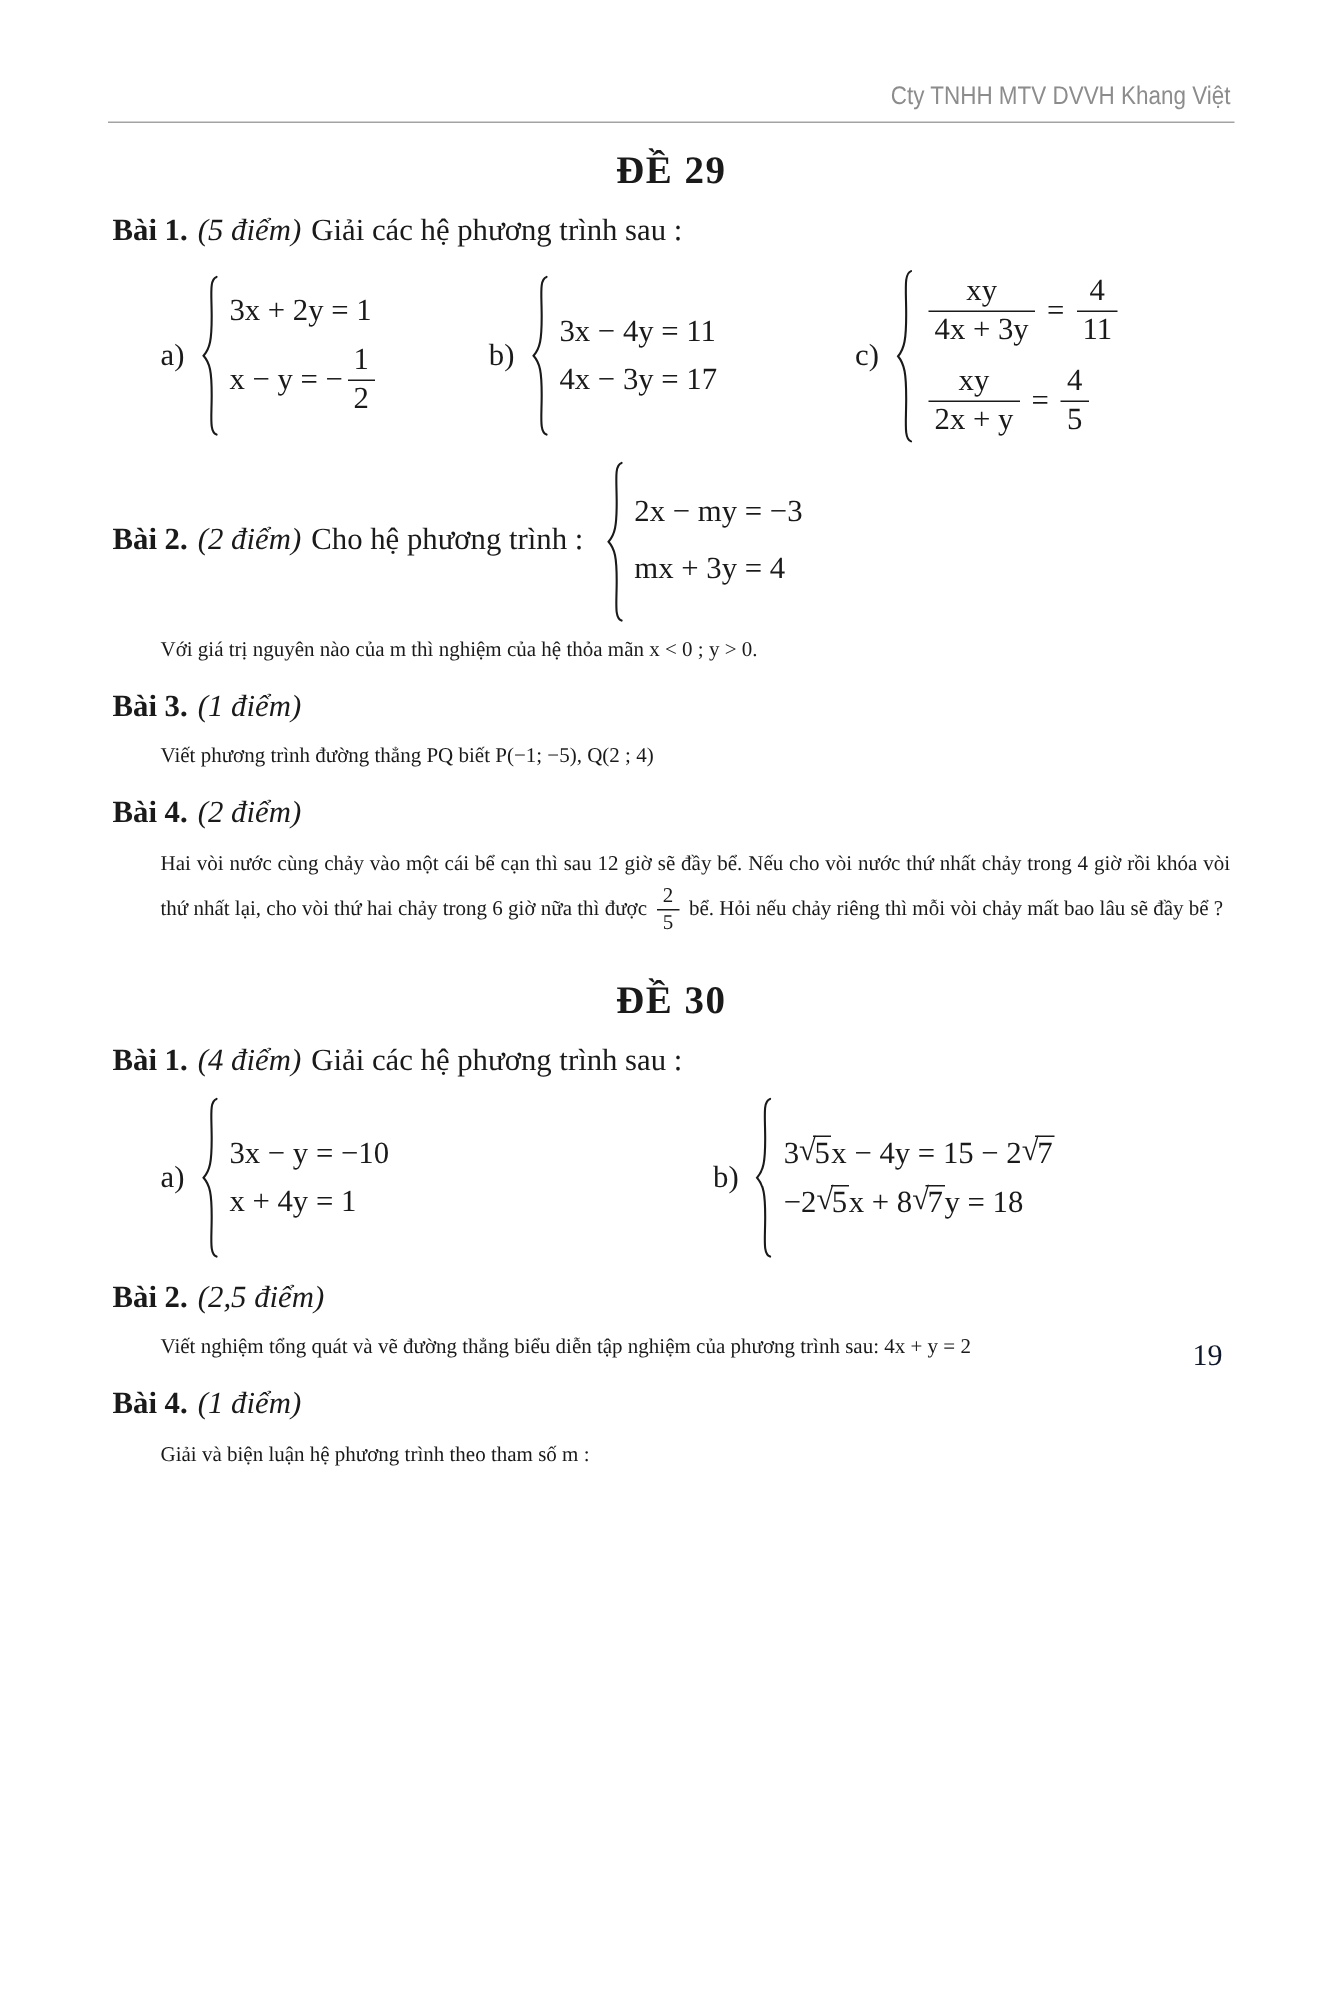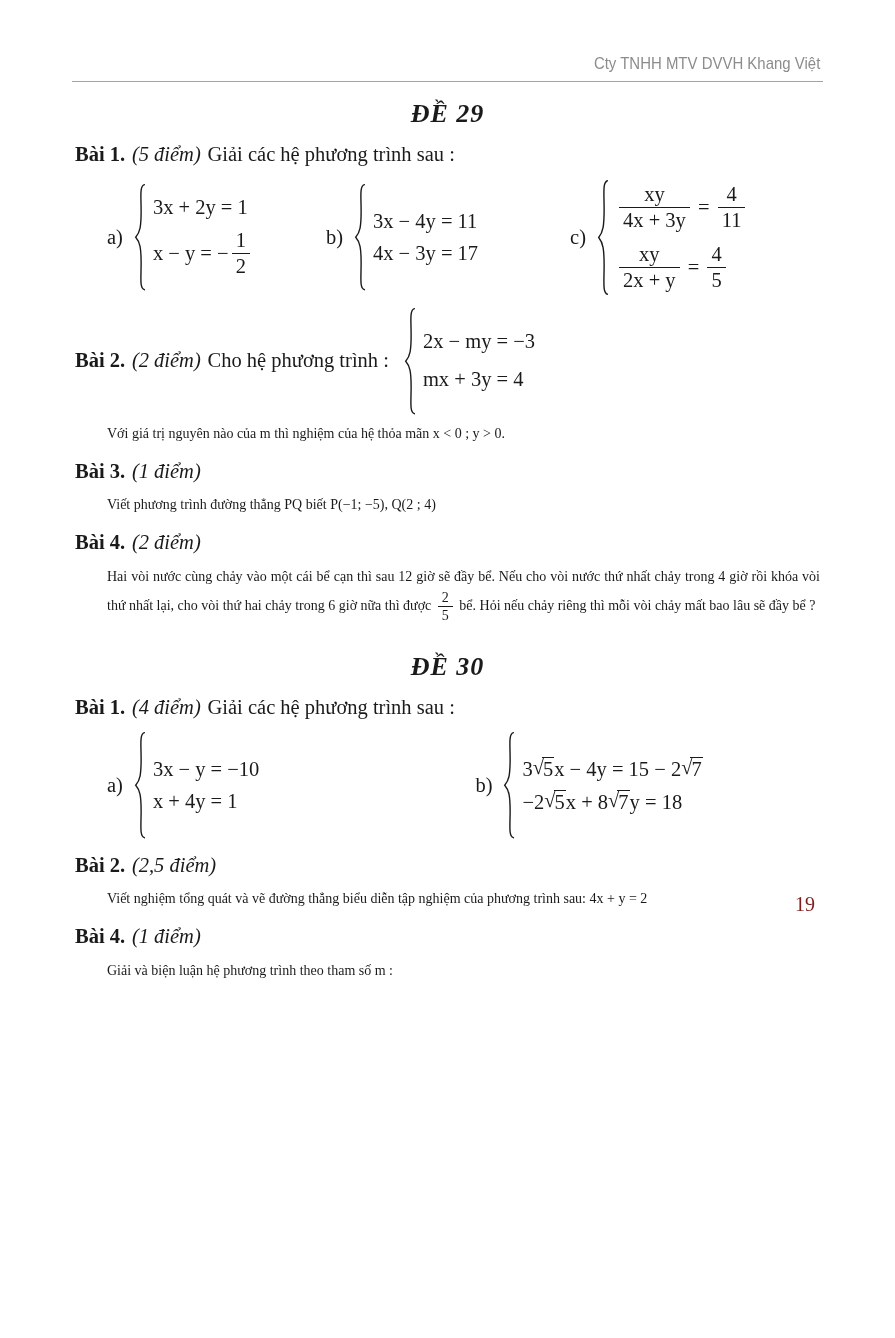--- a/index.html
+++ b/index.html
@@ -9,21 +9,21 @@
 
   
   .doc-header{text-align:right;height:22px;}
   .header-text{display:inline-block;font-family:"Liberation Sans",sans-serif;
                font-size:17px;color:#8c8c8c;transform:scaleX(0.88);transform-origin:100% 50%;
                white-space:nowrap;}
   .header-rule{border:0;border-top:1.6px solid #a3a3a3;margin:5px -3px 0 -3px;}
 
   
   .section-title{text-align:center;font-weight:bold;font-size:26px;margin-top:17px;
-                 letter-spacing:1px;font-style:italic;}
+                 letter-spacing:1px;}
 
   
   .bai-head{font-size:20.5px;margin-top:11px;line-height:1.45;}
   .bai-label{font-weight:bold;margin-right:.33em;}
   .bai-points{font-style:italic;margin-right:.33em;}
 
   
   .para{font-size:14px;line-height:1.62;margin:8px 0 0 32px;}
   .justify{text-align:justify;}
 
@@ -53,21 +53,21 @@
   .frac .num,.frac .den{display:block;line-height:1.22;padding:0 4px;text-align:left;}
   .frac .den{border-top:1.5px solid #1a1a1a;}
 
   
   .sqrt{display:inline-flex;align-items:flex-start;white-space:nowrap;}
   .rsign{line-height:1.05;}
   .radicand{display:inline-block;border-top:1.5px solid #1a1a1a;line-height:1.12;
             padding:0 1px;margin-left:-2px;}
 
   
-  .page-number{position:absolute;right:80px;bottom:66px;font-size:20px;color:#7f1d1d;}
+  .page-number{position:absolute;right:80px;bottom:66px;font-size:20px;color:#0f172a;}
 </style>
 </head>
 <body>
 
 <div class="page">
 
   <div class="doc-header">
     <span class="header-text">Cty TNHH MTV DVVH Khang Việt</span>
   </div>
   <hr class="header-rule">

